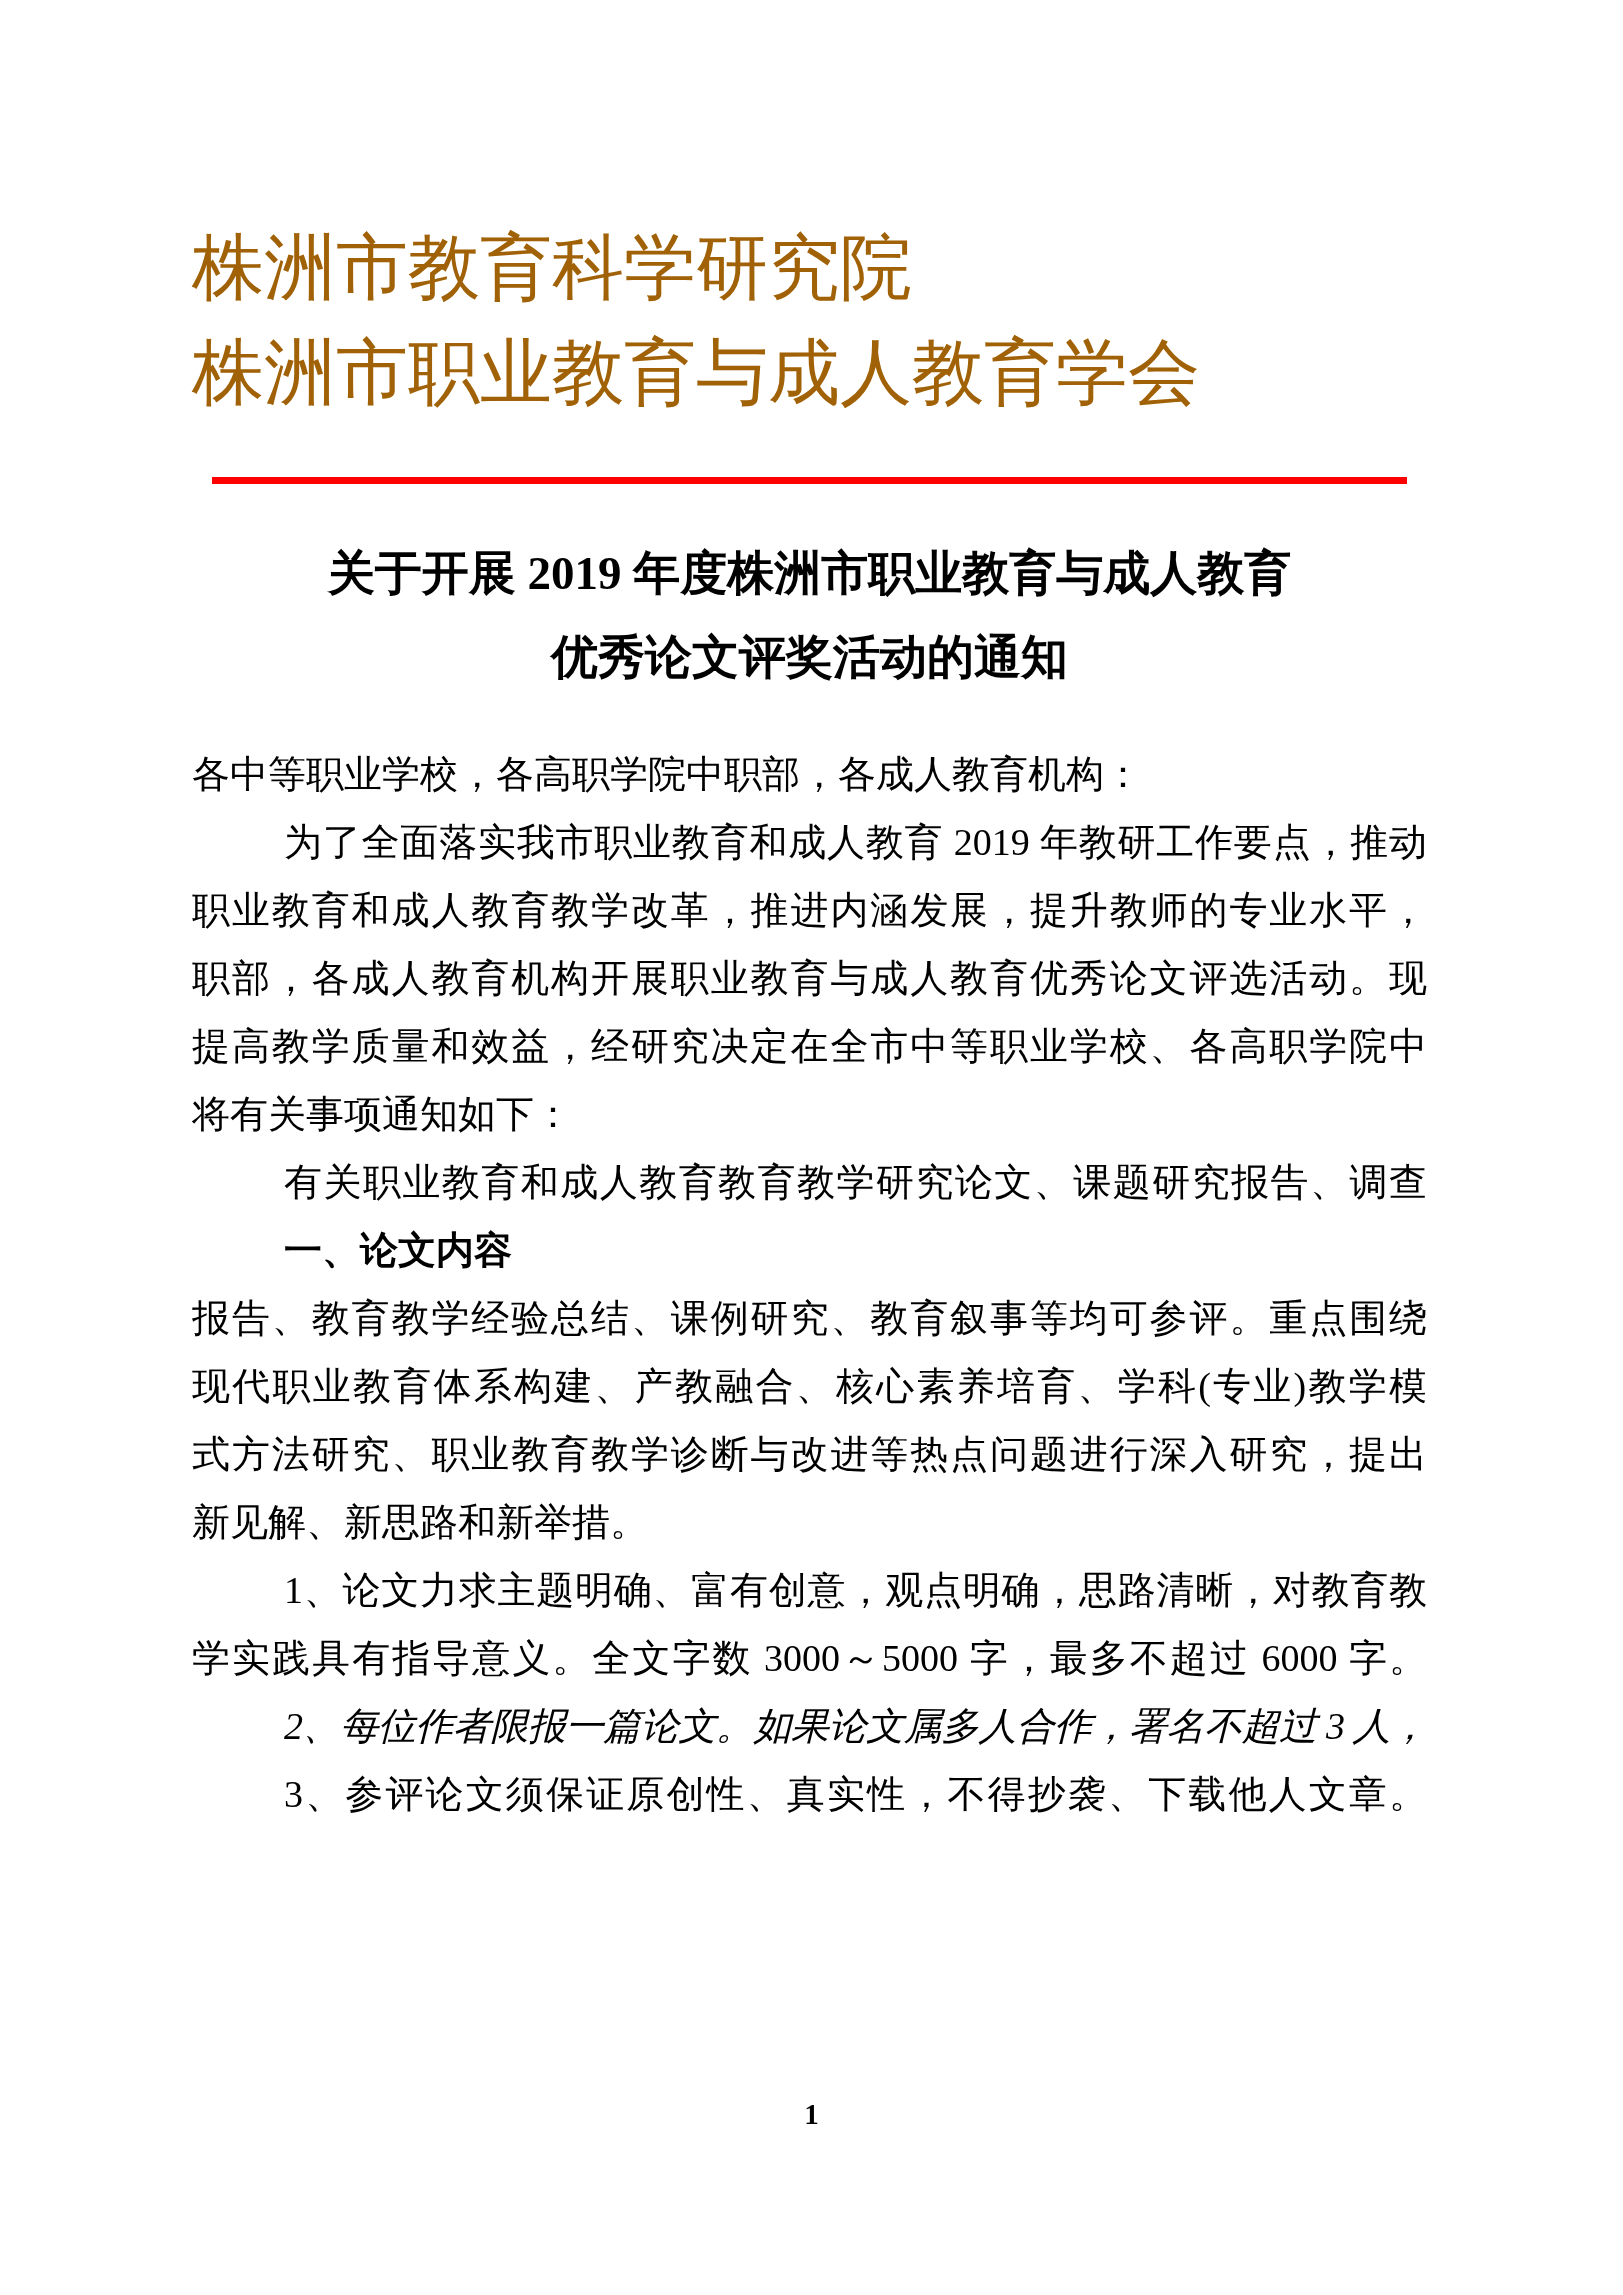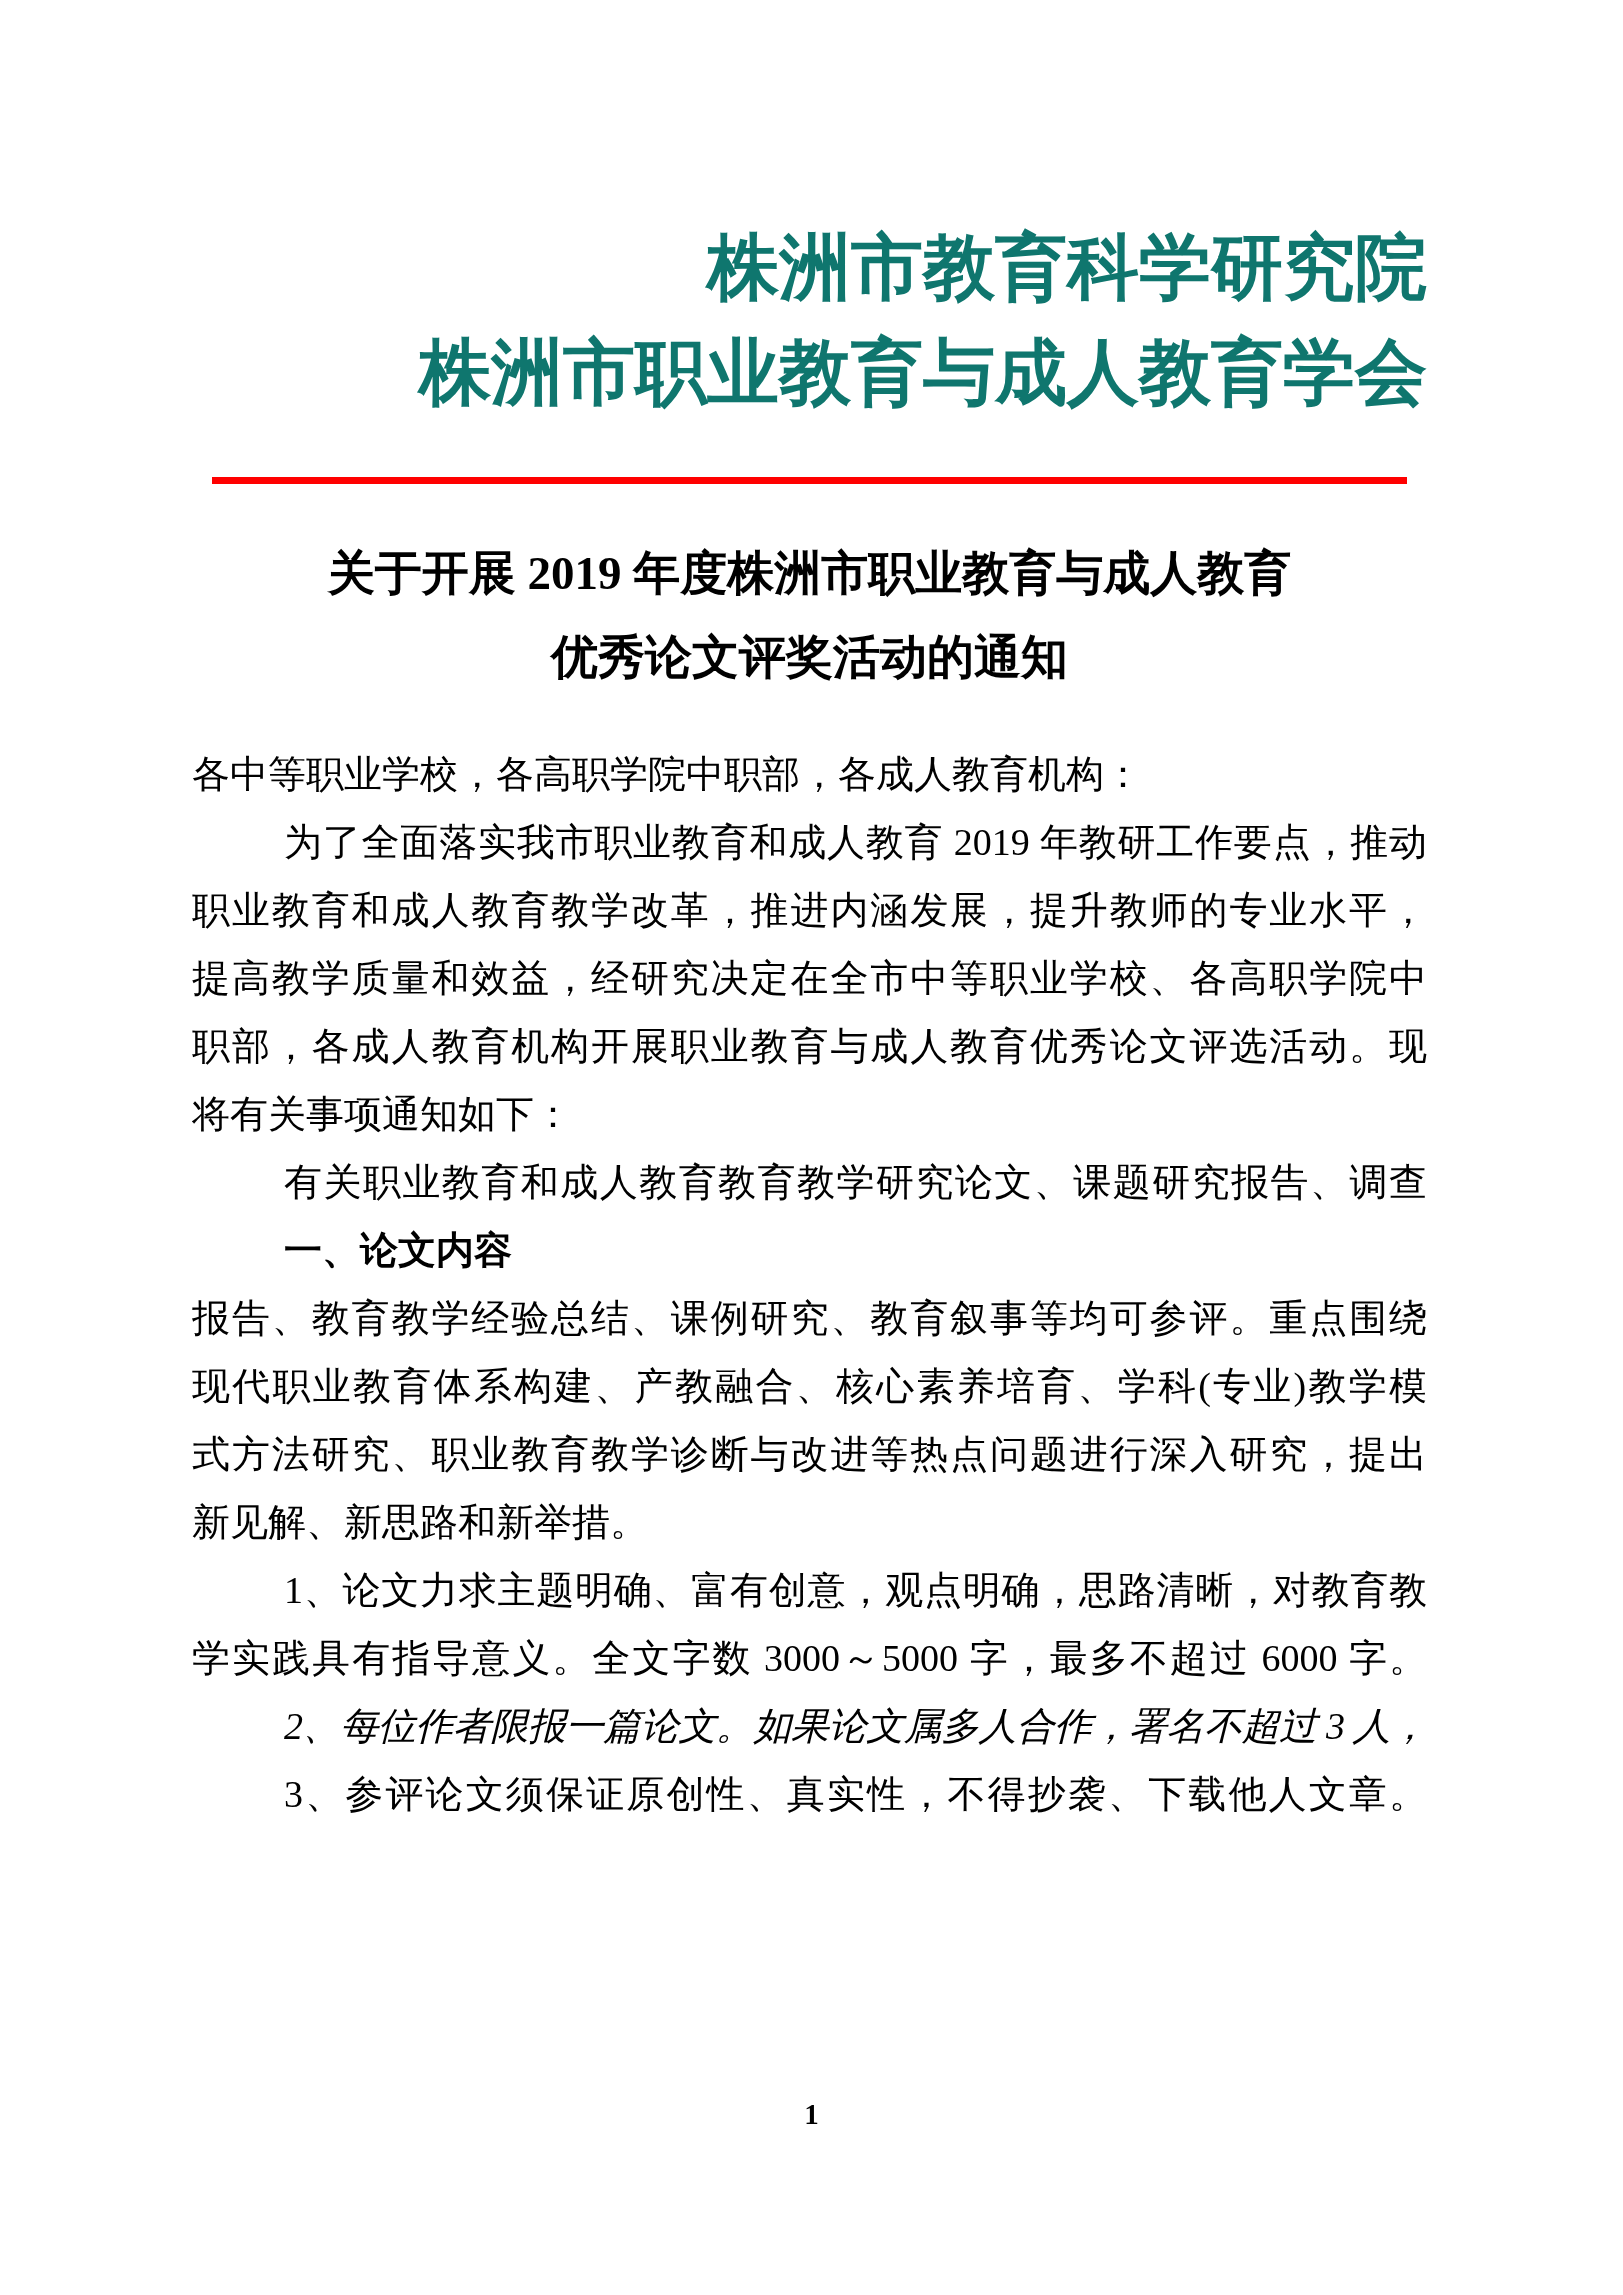--- a/index.html
+++ b/index.html
@@ -14,23 +14,23 @@
     overflow: hidden;
   }
   .content {
     position: absolute;
     left: 192px;
     top: 0;
     width: 1235px;
   }
   .org {
     margin-top: 216px;
-    text-align: right;
-    color: #0f766e;
-    font-weight: bold;
+    text-align: left;
+    color: #a16207;
+    font-weight: normal;
     font-size: 72px;
     line-height: 105px;
     white-space: nowrap;
   }
   .org + .org { margin-top: 0; }
   .rule {
     margin: 51px 19.6px 0 19.6px;
     height: 7.2px;
     background: #FF0000;
   }
@@ -80,23 +80,23 @@
       <span class="title-line">优秀论文评奖活动的通知</span>
     </h1>
     <div class="body-block">
 
         <div class="line">各中等职业学校，各高职学院中职部，各成人教育机构：</div>
 
         <div class="line indent justify">为了全面落实我市职业教育和成人教育 2019 年教研工作要点，推动</div>
 
         <div class="line justify">职业教育和成人教育教学改革，推进内涵发展，提升教师的专业水平，</div>
 
+        <div class="line justify">职部，各成人教育机构开展职业教育与成人教育优秀论文评选活动。现</div>
+
         <div class="line justify">提高教学质量和效益，经研究决定在全市中等职业学校、各高职学院中</div>
-
-        <div class="line justify">职部，各成人教育机构开展职业教育与成人教育优秀论文评选活动。现</div>
 
         <div class="line">将有关事项通知如下：</div>
 
         <div class="line indent justify">有关职业教育和成人教育教育教学研究论文、课题研究报告、调查</div>
 
         <div class="line indent bold">一、论文内容</div>
 
         <div class="line justify">报告、教育教学经验总结、课例研究、教育叙事等均可参评。重点围绕</div>
 
         <div class="line justify">现代职业教育体系构建、产教融合、核心素养培育、学科(专业)教学模</div>

